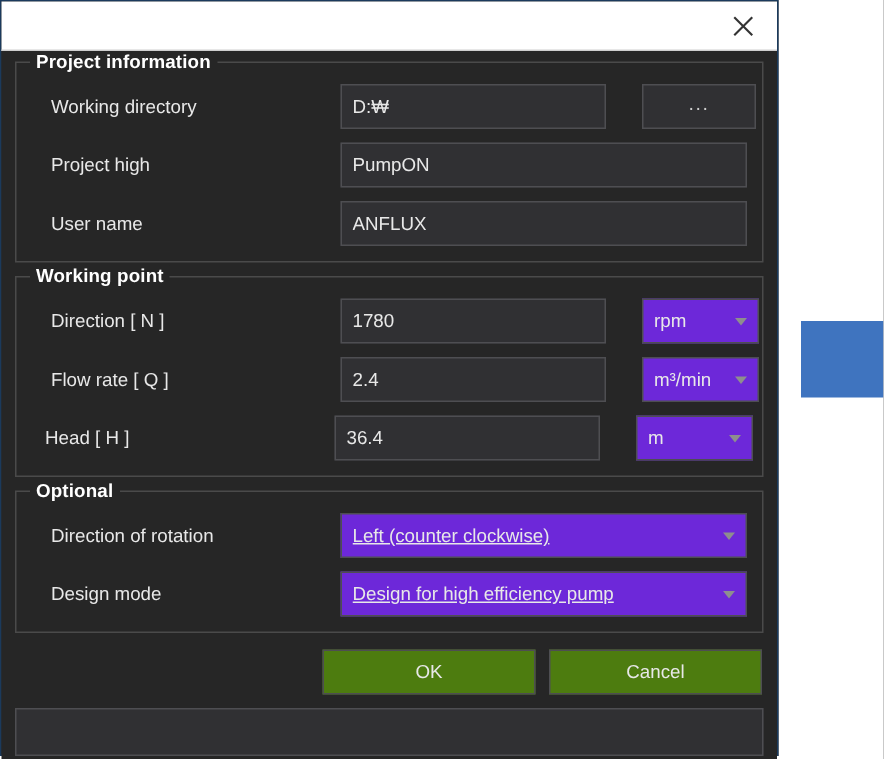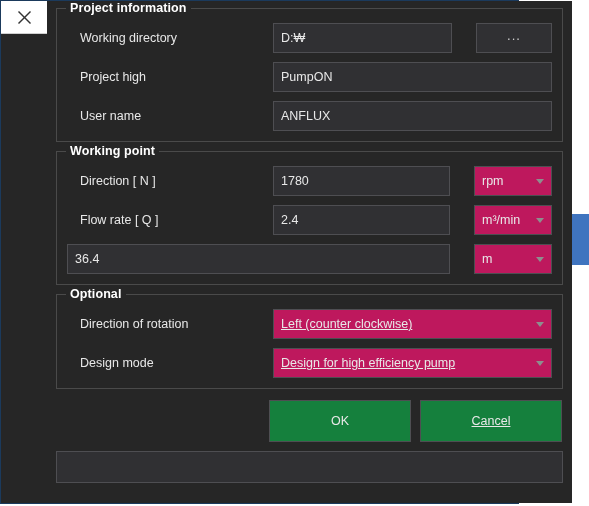--- a/index.html
+++ b/index.html
@@ -30,21 +30,21 @@
   #dialog {
     position: absolute;
     left: 0px;
     top: 0px;
     width: 519px;
     height: 504px;
     border: 1px solid #1b3a5c;
     background: #262626;
     box-sizing: border-box;
     display: flex;
-    flex-direction: row;
+    flex-direction: column;
   }
 
   
   #titlebar {
     height: 33px;
     min-height: 33px;
     background: #ffffff;
     border-bottom: 1px solid #cfcfcf;
     display: flex;
     align-items: center;
@@ -151,21 +151,21 @@
     justify-content: center;
     cursor: pointer;
     box-sizing: border-box;
     letter-spacing: 1px;
     padding-bottom: 5px;
   }
 
   
   .combo {
     height: 30px;
-    background: #be185d;
+    background: #6d28d9;
     border: 1px solid #4e4e52;
     color: #e8e8e8;
     font-size: 12.5px;
     display: flex;
     align-items: center;
     padding: 0 7px;
     box-sizing: border-box;
     cursor: pointer;
     position: relative;
     white-space: nowrap;
@@ -188,33 +188,33 @@
 
   
   #button-bar {
     display: flex;
     justify-content: flex-end;
     margin: 2px 0 9px 0;
     padding-right: 1px;
   }
   .dlg-btn {
     width: 142px;
-    height: 42px;
-    background: #15803d;
+    height: 30px;
+    background: #4d7c0f;
     border: 1px solid #4e4e52;
     color: #e8e8e8;
     font-size: 12.5px;
     font-family: "Liberation Sans", sans-serif;
     display: flex;
     align-items: center;
     justify-content: center;
     cursor: pointer;
     box-sizing: border-box;
   }
-  #cancel-button { margin-left: 9px; text-decoration: underline; }
+  #cancel-button { margin-left: 9px; }
 
   
   #status-bar {
     height: 32px;
     min-height: 32px;
     background: #303033;
     border: 1px solid #4e4e52;
     box-sizing: border-box;
     display: flex;
     align-items: center;
@@ -279,20 +279,21 @@
       <div class="row">
         <div class="row-label">Flow rate [ Q ]</div>
         <input class="field" type="text" value="2.4" style="">
         <div class="combo unit-combo">
           <span class="combo-value">m³/min</span>
           <span class="caret"></span>
         </div>
       </div>
 
       <div class="row">
+        <div class="row-label">Head [ H ]</div>
         <input class="field" type="text" value="36.4" style="">
         <div class="combo unit-combo">
           <span class="combo-value">m</span>
           <span class="caret"></span>
         </div>
       </div>
     </div>
 
     <div class="groupbox">
       <div class="gb-title">Optional</div>

